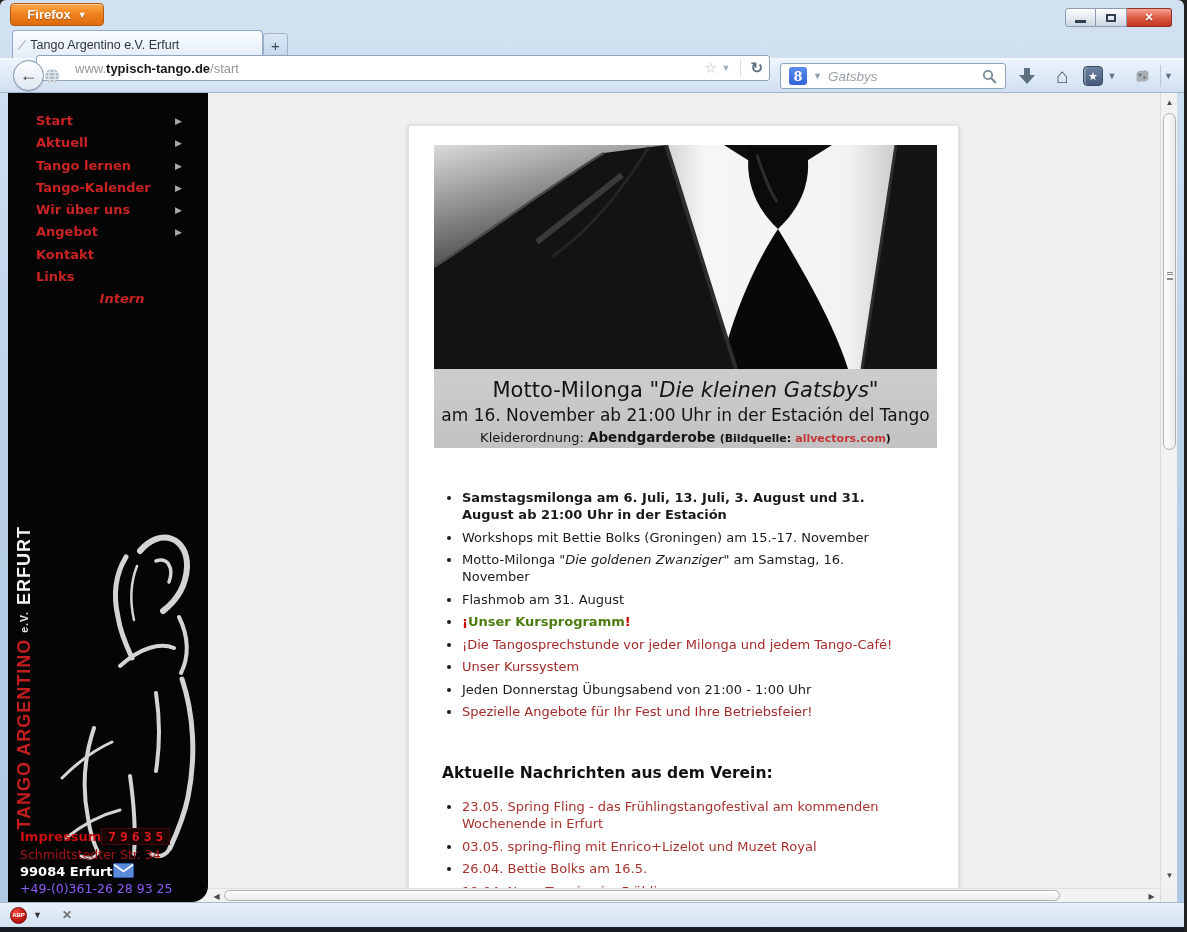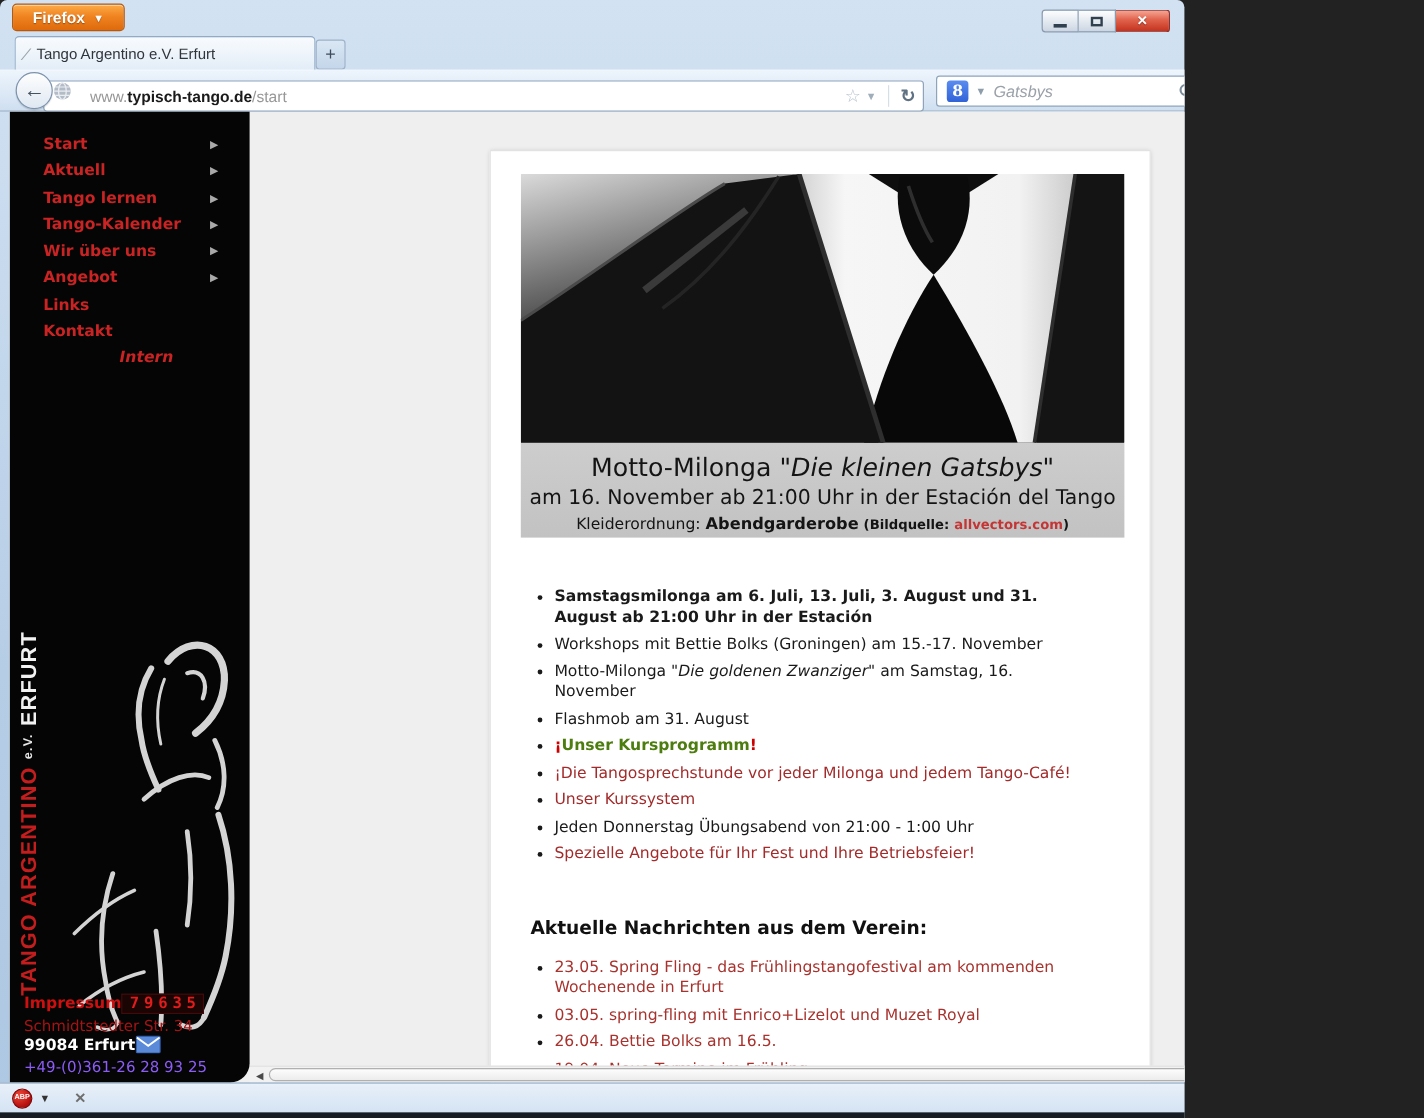--- a/index.html
+++ b/index.html
@@ -1,18 +1,18 @@
 <!DOCTYPE html>
 <html><head>
 <meta charset="utf-8">
 <title>Tango Argentino e.V. Erfurt</title>
 <style>
   html,body{margin:0;padding:0;background:#222;}
   *{box-sizing:border-box;}
-  .window{position:relative;width:987px;height:932px;overflow:hidden;
+  .window{position:relative;width:1184px;height:932px;overflow:hidden;
     background:linear-gradient(#d2e2f2,#b6cde6 60%,#aec7e2);
     border-radius:6px 6px 0 0;font-family:"Liberation Sans",sans-serif;}
   
   .fxbtn{position:absolute;left:10px;top:3px;width:94px;height:23px;border-radius:4px;
     background:linear-gradient(#fcab47,#f08421 45%,#de6a0c);border:1px solid #b5590f;
     box-shadow:inset 0 1px 0 rgba(255,255,255,.45);color:#fff;font-weight:bold;font-size:13px;
     display:flex;align-items:center;justify-content:center;gap:7px;text-shadow:0 1px 1px rgba(0,0,0,.35);cursor:default;}
   .fxbtn .caret{font-size:9px;}
   .winctl{position:absolute;right:12px;top:8px;display:flex;}
   .wc{height:19px;border:1px solid #8a9bb0;display:flex;align-items:center;justify-content:center;
@@ -29,21 +29,21 @@
     display:flex;align-items:center;padding:0 8px;gap:7px;font-size:12.5px;color:#30353b;}
   .favicon{color:#9aa3ab;font-size:14px;font-style:italic;}
   .newtab{position:absolute;left:263px;top:33px;width:25px;height:25px;border:1px solid #9fb2ca;border-radius:3px;
     background:linear-gradient(#dae7f4,#c4d6ea);color:#3e4b59;font-size:15px;display:flex;align-items:center;justify-content:center;}
   
   .toolbar{position:absolute;left:0;top:58px;width:1187px;height:35px;
     background:linear-gradient(#edf4fc,#dde9f6 55%,#cfdff0);border-top:1px solid #f6fafd;border-bottom:1px solid #a3b7cb;}
   .backbtn{position:absolute;left:13px;top:60px;width:31px;height:31px;border-radius:50%;
     border:1px solid #7d93ad;background:linear-gradient(#fefefe,#dfe8f2);display:flex;align-items:center;justify-content:center;
     color:#45535f;font-size:18px;font-weight:bold;z-index:3;box-shadow:0 1px 1px rgba(0,0,0,.15);}
-  .urlbar{position:absolute;left:36px;top:67px;width:734px;height:26px;background:#fff;border:1px solid #8da4bb;border-radius:3px;
+  .urlbar{position:absolute;left:36px;top:55px;width:734px;height:26px;background:#fff;border:1px solid #8da4bb;border-radius:3px;
     display:flex;align-items:center;padding:0 6px 0 38px;font-size:13px;z-index:2;}
   .urltext{flex:1;white-space:nowrap;overflow:hidden;color:#1a1a1a;}
   .urltext .dim{color:#989898;}
   .ub-ico{color:#b9c4cf;font-size:15px;margin-left:8px;}
   .ub-caret{color:#a0adba;font-size:9px;margin-left:4px;}
   .ub-reload{color:#5f7183;font-size:15px;font-weight:bold;margin-left:10px;border-left:1px solid #d7dee6;padding-left:9px;}
   .globe{position:absolute;left:44px;top:68px;z-index:3;}
   .searchbox{position:absolute;left:780px;top:63px;width:226px;height:26px;background:#fff;border:1px solid #8da4bb;border-radius:3px;
     display:flex;align-items:center;padding:0 8px;gap:6px;}
   .g8{width:18px;height:18px;border-radius:3px;background:linear-gradient(#5a8cf0,#3163d8);color:#fff;
@@ -283,22 +283,22 @@
     </div>
 
     <div class="sidebar">
       <div class="menu">
         <div class="mitem"><span>Start</span><span class="arr">▶</span></div>
         <div class="mitem"><span>Aktuell</span><span class="arr">▶</span></div>
         <div class="mitem"><span>Tango lernen</span><span class="arr">▶</span></div>
         <div class="mitem"><span>Tango-Kalender</span><span class="arr">▶</span></div>
         <div class="mitem"><span>Wir über uns</span><span class="arr">▶</span></div>
         <div class="mitem"><span>Angebot</span><span class="arr">▶</span></div>
+        <div class="mitem"><span>Kontakt</span></div>
         <div class="mitem"><span>Links</span></div>
-        <div class="mitem"><span>Kontakt</span></div>
         <div class="mitem italic"><span>Intern</span></div>
       </div>
 
       <div class="vlogo">
         <span class="vl-red">TANGO ARGENTINO</span><span class="vl-ev">e.V.</span><span class="vl-city">ERFURT</span>
       </div>
 
       <svg class="dancers" width="150" height="400" viewBox="0 0 150 400">
         <g fill="none" stroke="#d4d4d4" stroke-linecap="round">
           <path d="M80,86 C100,62 128,72 127,102 C126,122 116,136 103,146" stroke-width="6"></path>

